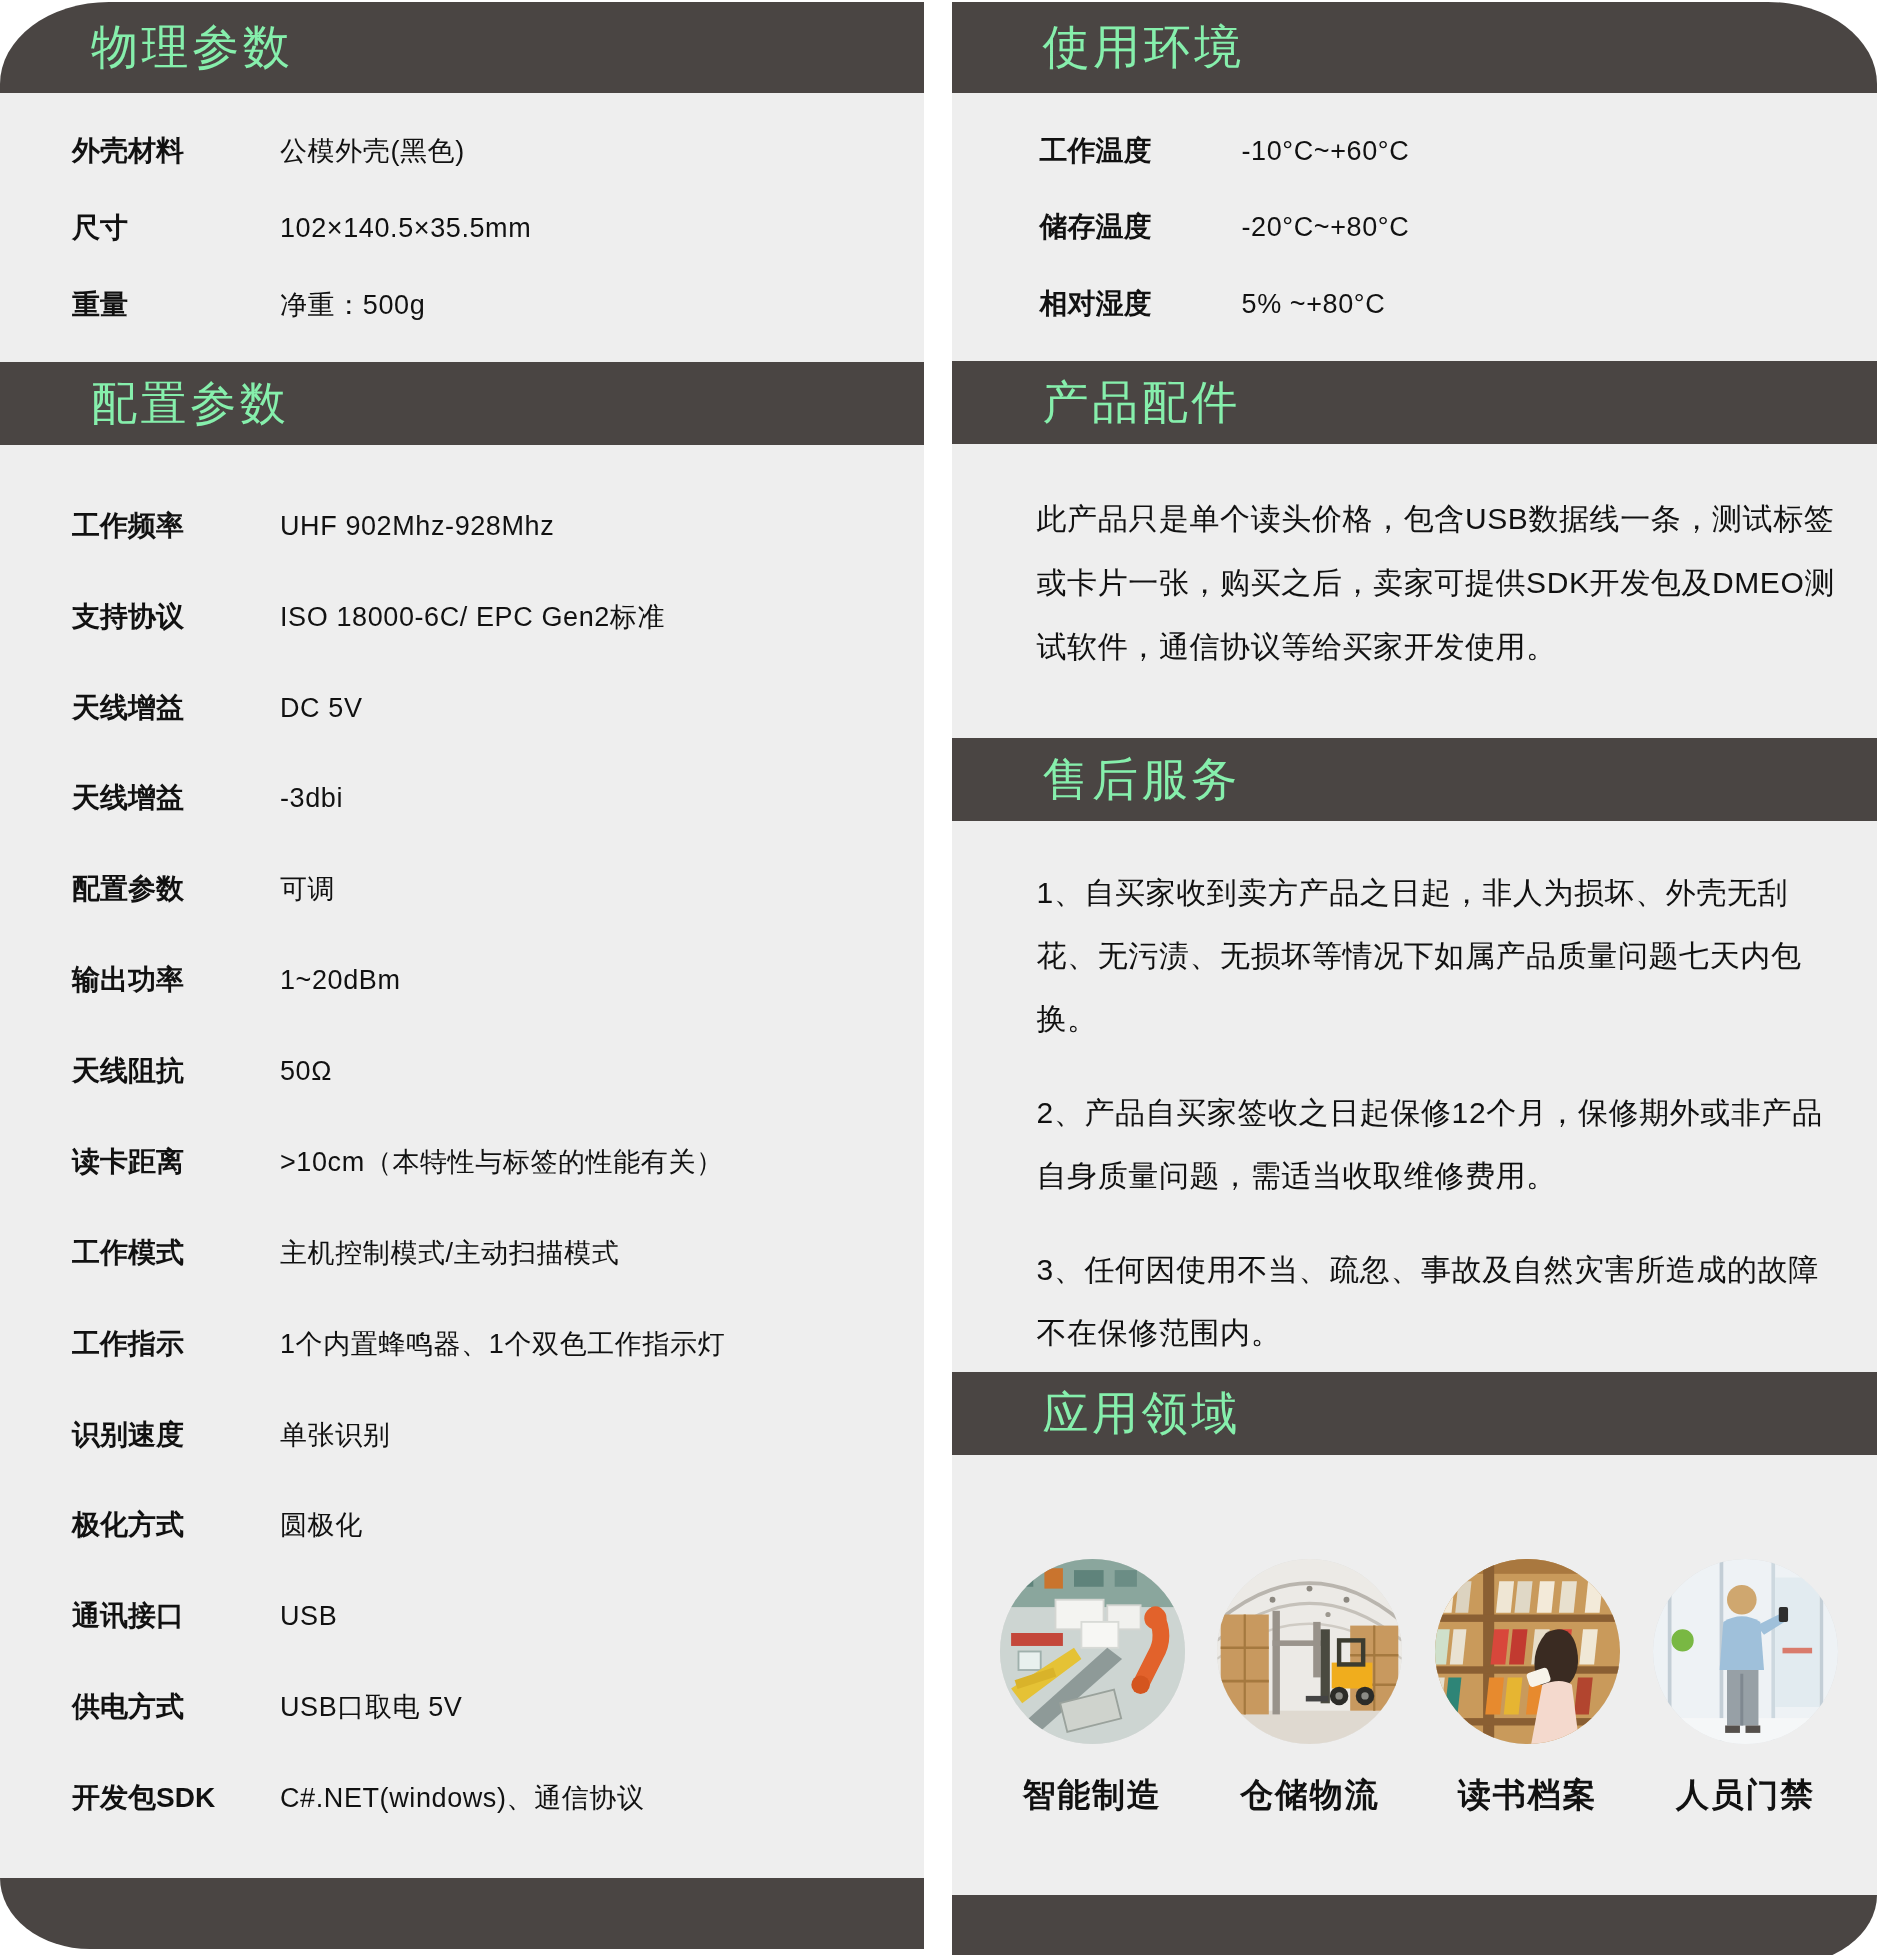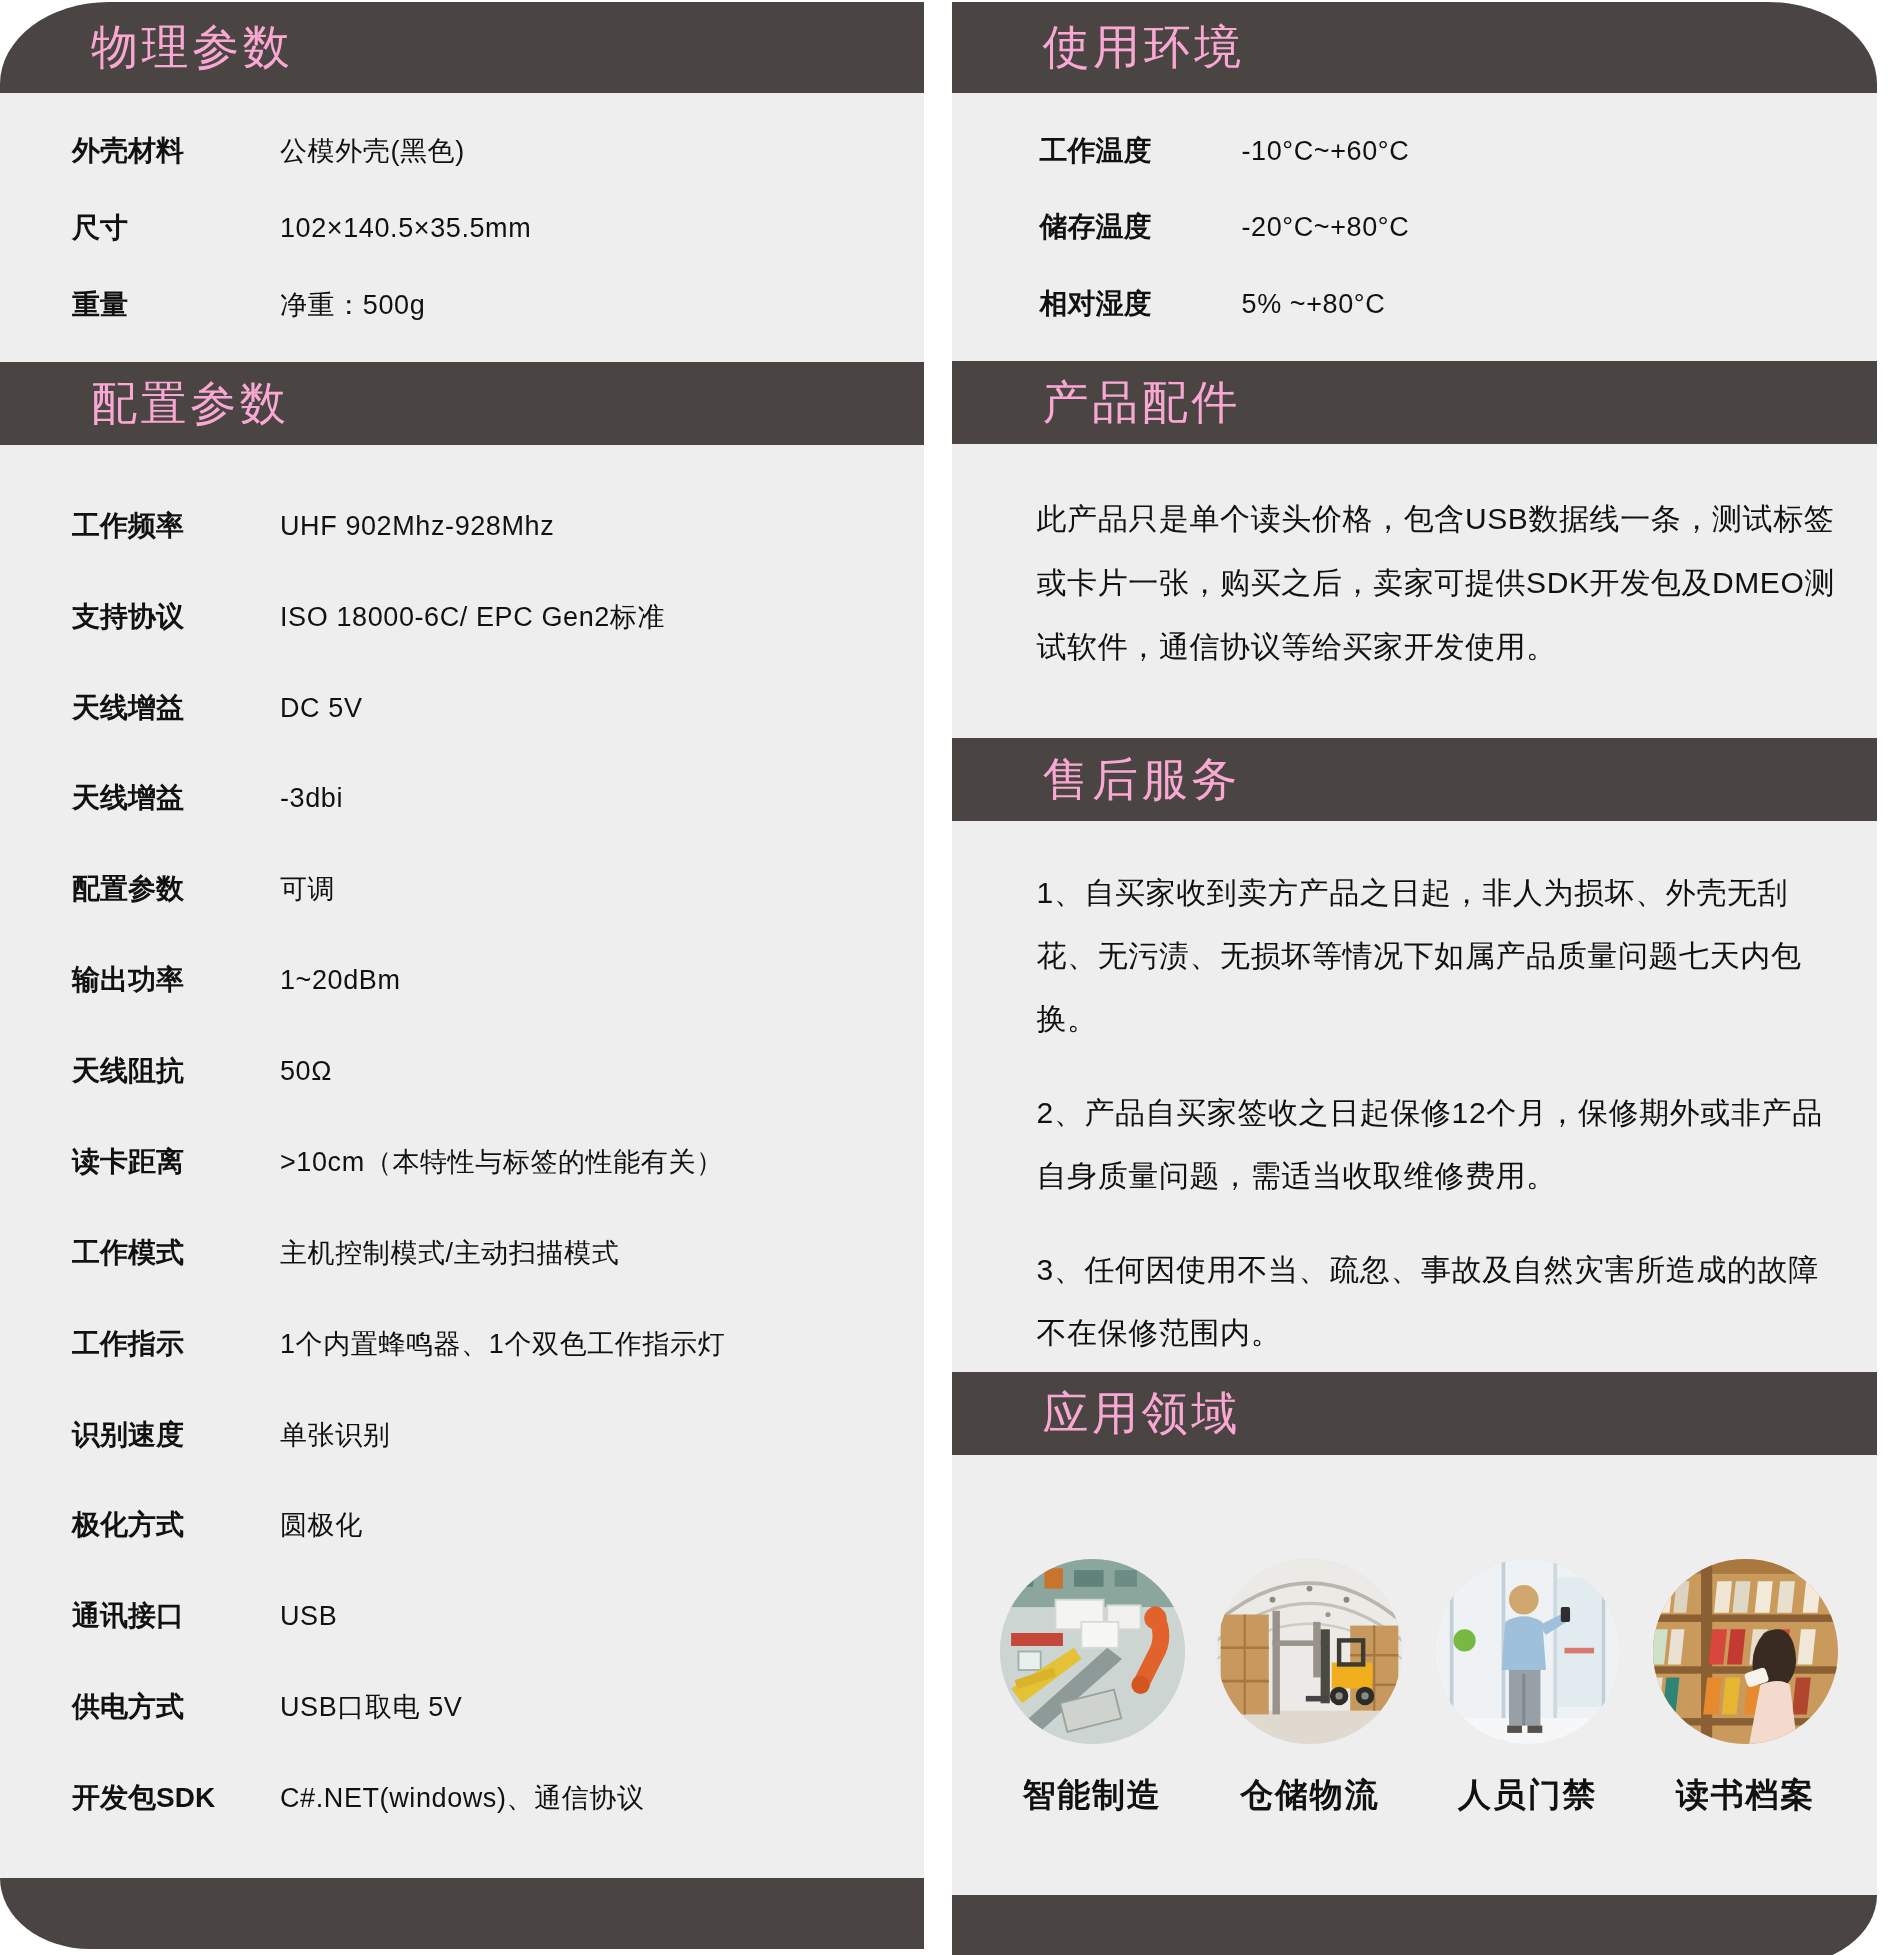--- a/index.html
+++ b/index.html
@@ -3,21 +3,21 @@
 <meta charset="utf-8">
 <style>
   html,body{margin:0;padding:0;background:#ffffff;}
   body{width:1894px;height:1955px;overflow:hidden;
        font-family:"Liberation Sans","DejaVu Sans",sans-serif;color:#111;}
   .page{position:relative;width:1894px;height:1955px;display:flex;}
   .col{display:flex;flex-direction:column;}
   .col-left{width:931px;margin-top:2.4px;}
   .col-right{width:933px;margin-left:28px;margin-right:17px;margin-top:2.4px;}
 
-  .bar{height:91px;flex:none;background:#4a4543;color:#f9a8d4;
+  .bar{height:91px;flex:none;background:#4a4543;color:#86efac;
        display:flex;align-items:center;padding-left:91px;box-sizing:border-box;
        font-size:47px;font-weight:500;letter-spacing:3.6px;}
   .bar.mid{height:83px;font-size:46px;}
   .bar.first-left{border-top-left-radius:109px 82px;}
   .bar.first-right{border-top-right-radius:109px 82px;}
 
   .panel{background:#eeeeee;flex:none;box-sizing:border-box;}
 
   
   .rows{display:flex;flex-direction:column;justify-content:space-evenly;}
@@ -241,45 +241,20 @@
               <rect x="62" y="56" width="22" height="14" fill="#f0ad1d"></rect>
               <rect x="66" y="44" width="13" height="13" fill="none" stroke="#3c3c30" stroke-width="2.4"></rect>
               <rect x="48" y="74" width="12" height="3" fill="#444"></rect>
               <circle cx="66" cy="74" r="5" fill="#2c2c28"></circle>
                 <circle cx="80" cy="74" r="5" fill="#2c2c28"></circle>
               <circle cx="66" cy="74" r="2" fill="#8c8c86"></circle>
                 <circle cx="80" cy="74" r="2" fill="#8c8c86"></circle>
             </svg>
           </div>
           <div class="cap">仓储物流</div>
-        </div>
-
-        <div class="app">
-          <div class="photo">
-            <svg viewBox="0 0 100 100" preserveAspectRatio="none">
-              <rect x="0" y="0" width="100" height="100" fill="#eef2f5"></rect>
-              <rect x="8" y="0" width="2" height="100" fill="#c3ced6"></rect>
-              <rect x="36" y="0" width="2" height="100" fill="#c3ced6"></rect>
-              <rect x="64" y="0" width="2" height="100" fill="#cdd8df"></rect>
-              <rect x="90" y="0" width="2" height="100" fill="#c3ced6"></rect>
-              <rect x="66" y="10" width="24" height="70" fill="#e2ebf0"></rect>
-              <circle cx="16" cy="44" r="6" fill="#79b843"></circle>
-              <rect x="70" y="48" width="16" height="3" fill="#d97b6c"></rect>
-              <rect x="0" y="86" width="100" height="14" fill="#f5f7f8"></rect>
-              <circle cx="48" cy="22" r="8" fill="#cfa76f"></circle>
-              <path d="M38 34 q10 -6 20 0 l2 26 l-24 0 z" fill="#9fc0da"></path>
-              <path d="M56 36 l12 -6 l3 4 l-11 7 z" fill="#9fc0da"></path>
-              <rect x="68" y="26" width="5" height="8" rx="1" fill="#2e2e2e"></rect>
-              <rect x="40" y="60" width="17" height="30" fill="#97a0a6"></rect>
-              <line x1="48" y1="62" x2="48" y2="90" stroke="#7f8890" stroke-width="1.6"></line>
-              <rect x="39" y="90" width="8" height="4" fill="#55504c"></rect>
-              <rect x="50" y="90" width="8" height="4" fill="#55504c"></rect>
-            </svg>
-          </div>
-          <div class="cap">人员门禁</div>
         </div>
 
         <div class="app">
           <div class="photo">
             <svg viewBox="0 0 100 100" preserveAspectRatio="none">
               <rect x="0" y="0" width="100" height="100" fill="#c99a5b"></rect>
               <rect x="0" y="0" width="100" height="8" fill="#a9783f"></rect>
               <rect x="26" y="0" width="6" height="100" fill="#8a5f33"></rect>
               <rect x="0" y="30" width="100" height="4" fill="#8a5f33"></rect>
               <rect x="0" y="58" width="100" height="4" fill="#8a5f33"></rect>
@@ -305,19 +280,44 @@
               <rect x="58" y="64" width="8" height="20" fill="#e78a2e" transform="skewX(-6)"></rect>
               <rect x="84" y="64" width="8" height="20" fill="#b2452f" transform="skewX(-6)"></rect>
               <path d="M60 40 q12 -6 16 6 q4 14 -4 22 l-16 0 q-6 -16 4 -28" fill="#3a2b22"></path>
               <path d="M58 68 q10 -4 16 0 l4 32 l-26 0 z" fill="#f4d9cd"></path>
               <rect x="50" y="60" width="12" height="8" rx="2" fill="#f7f3ea" transform="rotate(-18 56 64)"></rect>
             </svg>
           </div>
           <div class="cap">读书档案</div>
         </div>
 
+        <div class="app">
+          <div class="photo">
+            <svg viewBox="0 0 100 100" preserveAspectRatio="none">
+              <rect x="0" y="0" width="100" height="100" fill="#eef2f5"></rect>
+              <rect x="8" y="0" width="2" height="100" fill="#c3ced6"></rect>
+              <rect x="36" y="0" width="2" height="100" fill="#c3ced6"></rect>
+              <rect x="64" y="0" width="2" height="100" fill="#cdd8df"></rect>
+              <rect x="90" y="0" width="2" height="100" fill="#c3ced6"></rect>
+              <rect x="66" y="10" width="24" height="70" fill="#e2ebf0"></rect>
+              <circle cx="16" cy="44" r="6" fill="#79b843"></circle>
+              <rect x="70" y="48" width="16" height="3" fill="#d97b6c"></rect>
+              <rect x="0" y="86" width="100" height="14" fill="#f5f7f8"></rect>
+              <circle cx="48" cy="22" r="8" fill="#cfa76f"></circle>
+              <path d="M38 34 q10 -6 20 0 l2 26 l-24 0 z" fill="#9fc0da"></path>
+              <path d="M56 36 l12 -6 l3 4 l-11 7 z" fill="#9fc0da"></path>
+              <rect x="68" y="26" width="5" height="8" rx="1" fill="#2e2e2e"></rect>
+              <rect x="40" y="60" width="17" height="30" fill="#97a0a6"></rect>
+              <line x1="48" y1="62" x2="48" y2="90" stroke="#7f8890" stroke-width="1.6"></line>
+              <rect x="39" y="90" width="8" height="4" fill="#55504c"></rect>
+              <rect x="50" y="90" width="8" height="4" fill="#55504c"></rect>
+            </svg>
+          </div>
+          <div class="cap">人员门禁</div>
+        </div>
+
       </div>
     </div>
 
     <div class="footer-bar right"></div>
   </div>
 </div>
 
 
 </body></html>

